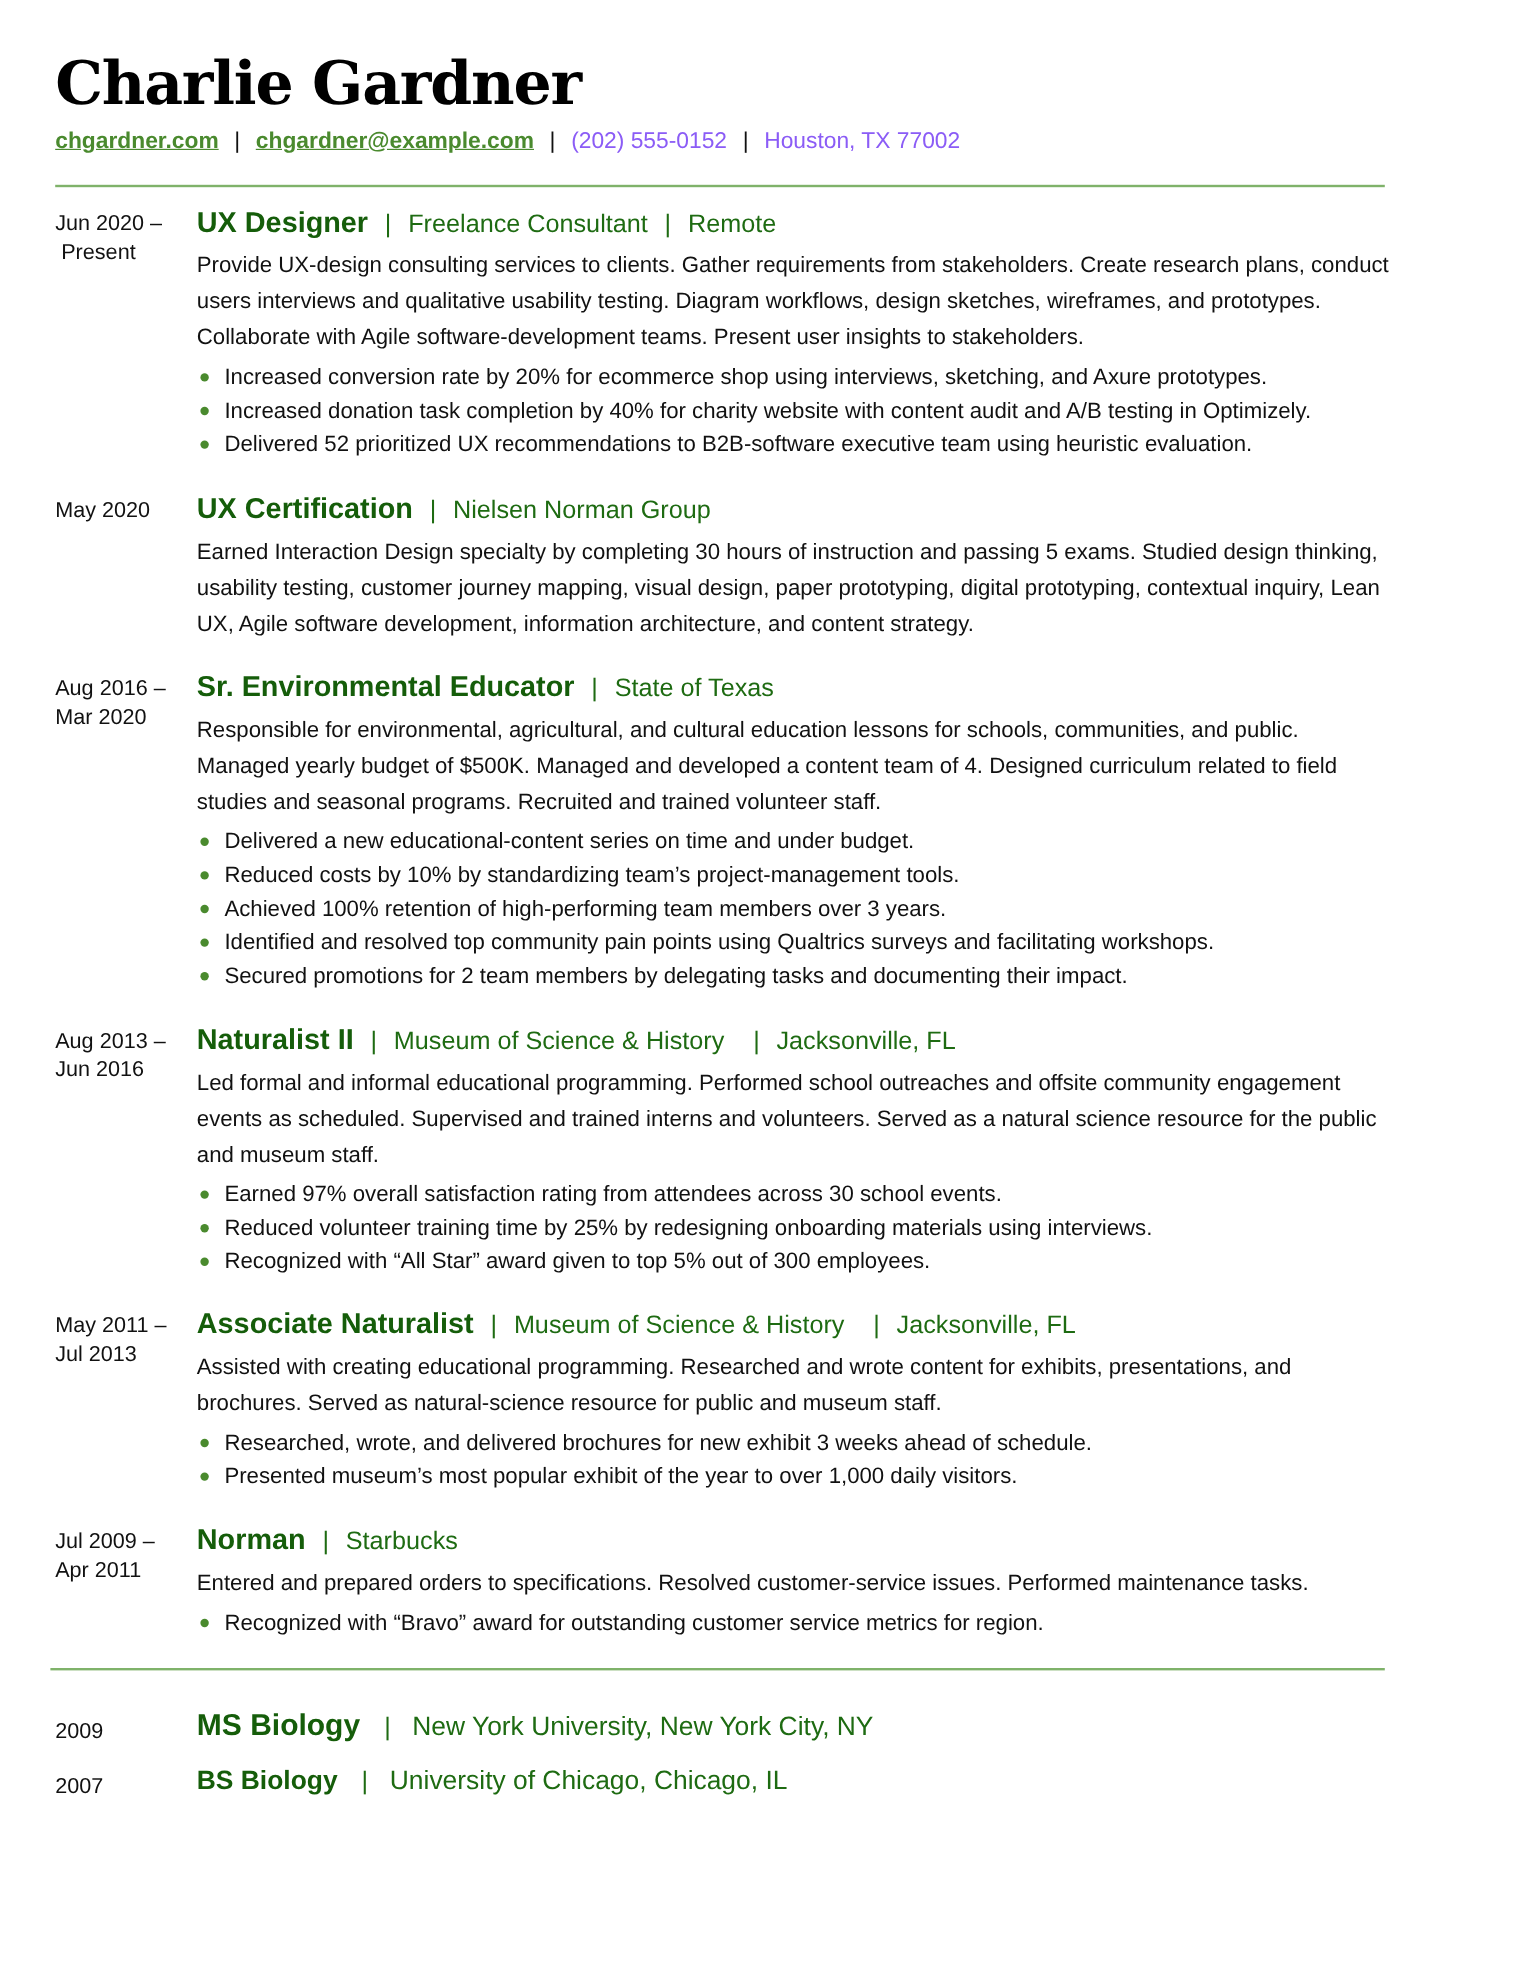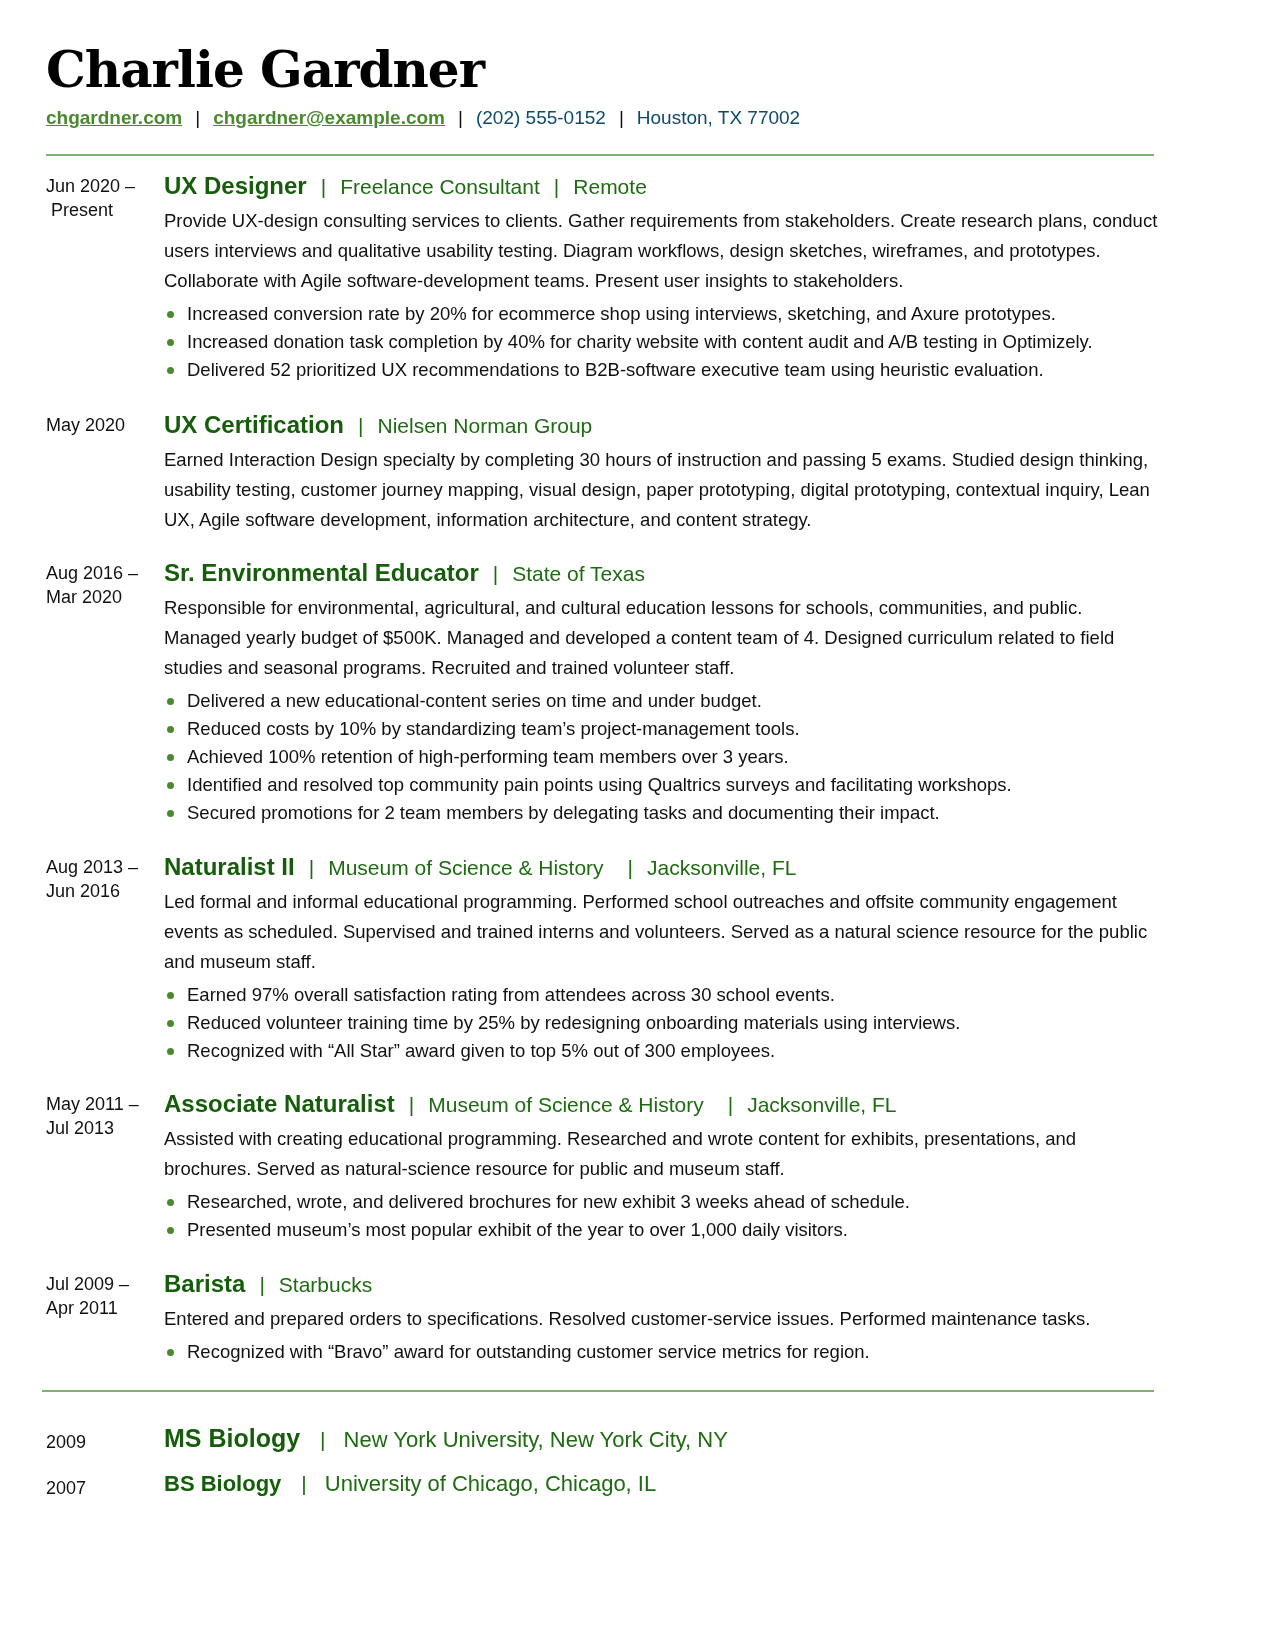--- a/index.html
+++ b/index.html
@@ -6,21 +6,21 @@
     body { width: 1276px; height: 1650px; position: relative; overflow: hidden;
            font-family: "Liberation Sans", sans-serif; color: #111111; }
     .page { position: absolute; left: 0; top: 0; width: 1244px; height: 1650px; }
 
     .name { position: absolute; left: 46px; top: 40px; margin: 0;
             font-family: "DejaVu Serif", serif; font-weight: bold; font-size: 50px;
             letter-spacing: -1px; line-height: 60px; color: #000; }
     .contact { position: absolute; left: 46px; top: 106px; font-size: 19px; line-height: 24px; white-space: nowrap; }
     .contact a { color: #4a8a2e; text-decoration: underline; font-weight: bold; }
     .contact .sep { color: #111; margin: 0 13px; }
-    .contact .plain { color: #0c4a6e; }
+    .contact .plain { color: #8b5cf6; }
 
     .rule { position: absolute; left: 46px; width: 1108px; height: 0; border-top: 2px solid #7fb26a; }
 
     .entry { position: absolute; left: 46px; width: 1130px; }
     .date { position: absolute; left: 0; top: 0; width: 112px; font-size: 18px; line-height: 24px; color: #111; }
     .body { position: absolute; left: 118px; top: 0; width: 1000px; }
     .head { font-size: 21px; line-height: 28px; white-space: nowrap; color: #1e6b12; margin-top: -2px; }
     .head .title { font-weight: bold; font-size: 24px; color: #155d0a; }
     .head .bar { margin: 0 14px; color: #1e6b12; }
     .desc { margin-top: 5px; font-size: 18.5px; line-height: 30px; color: #111; }
@@ -130,21 +130,21 @@
     </div>
   </div>
 
   <div class="entry" style="top:1272px;">
     <div class="date">
       <div>Jul 2009 –</div>
       <div>Apr 2011</div>
     </div>
     <div class="body">
       <div class="head">
-        <span class="title">Barista</span><span class="bar">|</span><span>Starbucks</span>
+        <span class="title">Norman</span><span class="bar">|</span><span>Starbucks</span>
       </div>
       <div class="desc">Entered and prepared orders to specifications. Resolved customer-service issues. Performed maintenance tasks.</div>
       <ul class="bullets">
         <li><span class="dot"></span><span>Recognized with “Bravo” award for outstanding customer service metrics for region.</span></li>
       </ul>
     </div>
   </div>
 
   <div class="rule" style="top:1390px; left:42px; width:1112px;"></div>
 

